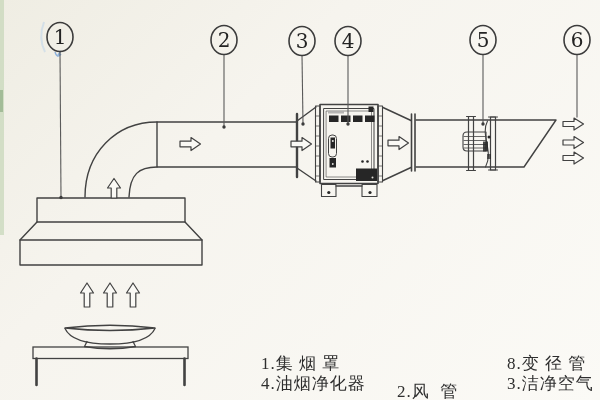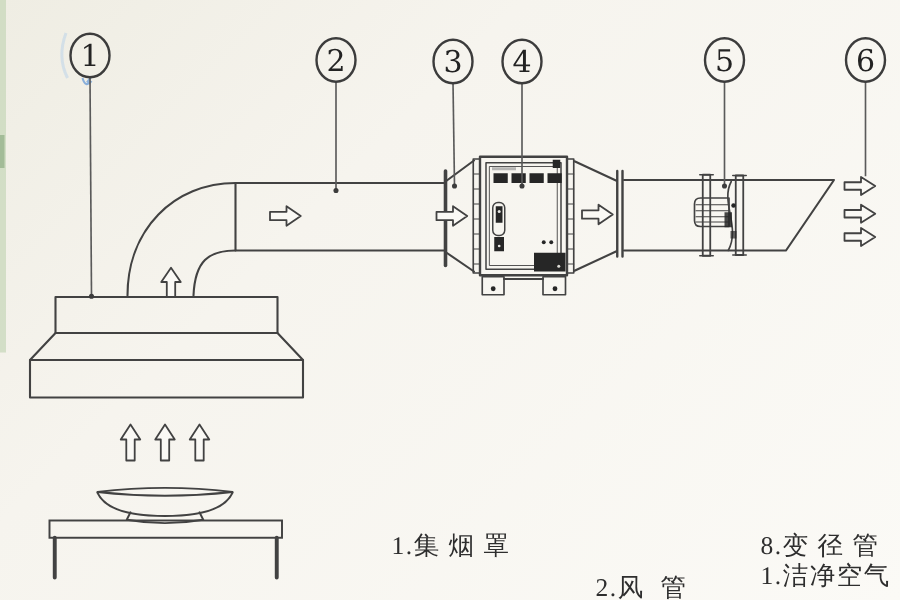--- a/index.html
+++ b/index.html
@@ -174,14 +174,15 @@
     <text class="num" x="483" y="47">5</text>
     <text class="num" x="577" y="47">6</text>
   </g>
 </svg>
 </div>
 
 <div class="legend">
   <span class="lg-r1 lg-c1">1.集 烟 罩</span>
   <span class="lg-r1 lg-c2">2.风  管</span>
   <span class="lg-r1 lg-c3">8.变 径 管</span>
-  <span class="lg-r2 lg-c3">1.洁净空气</span>
+  <span class="lg-r2 lg-c1">4.油烟净化器</span>
+  <span class="lg-r2 lg-c3">3.洁净空气</span>
 </div>
 
 </body></html>

